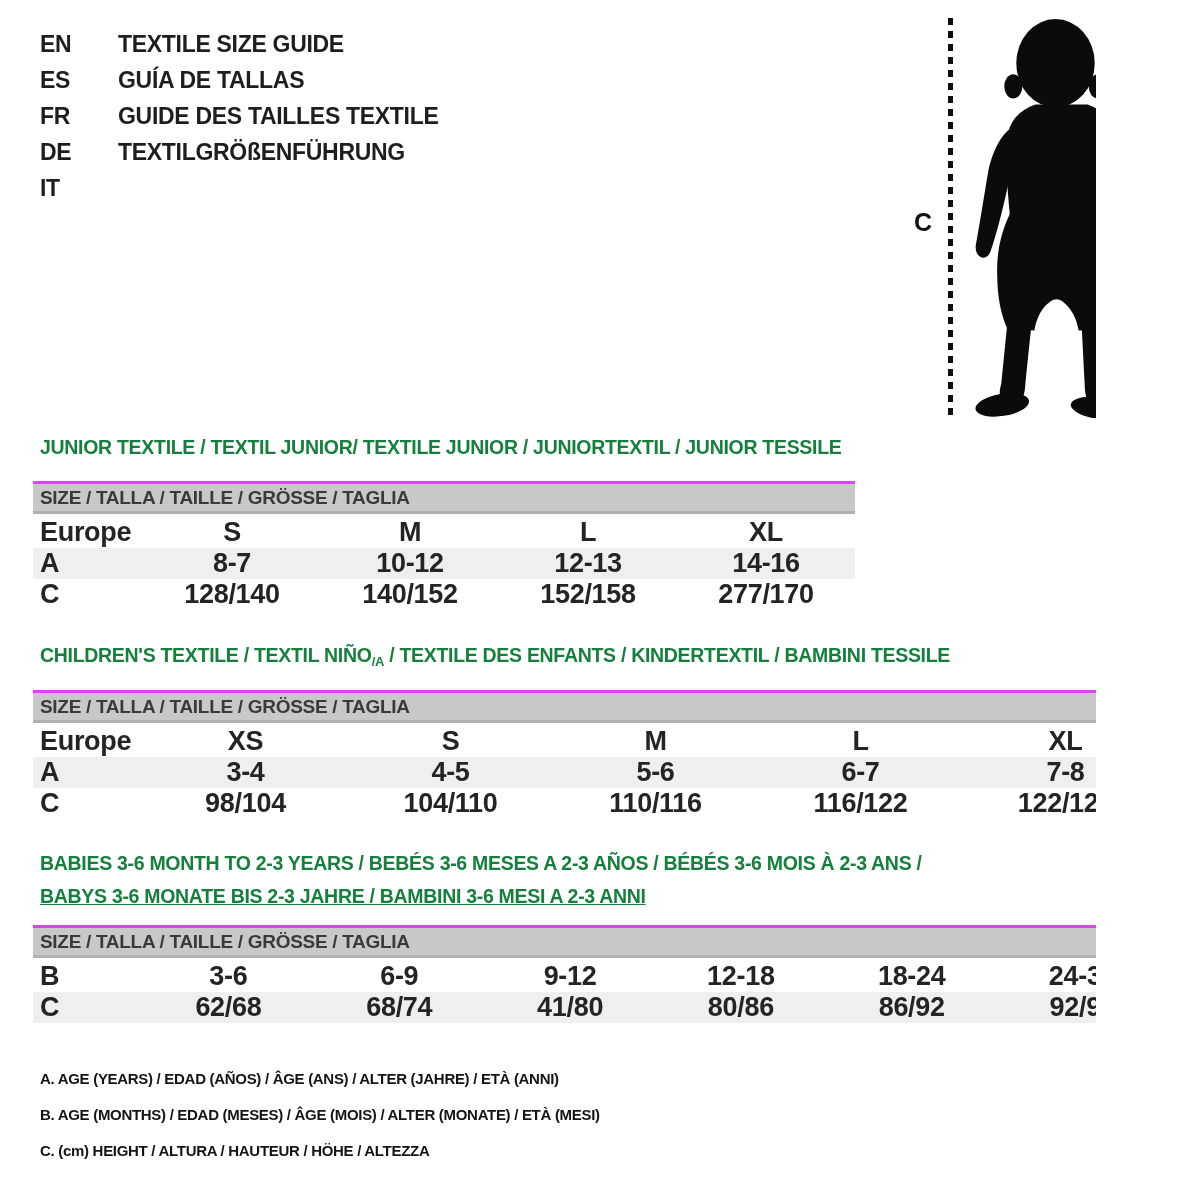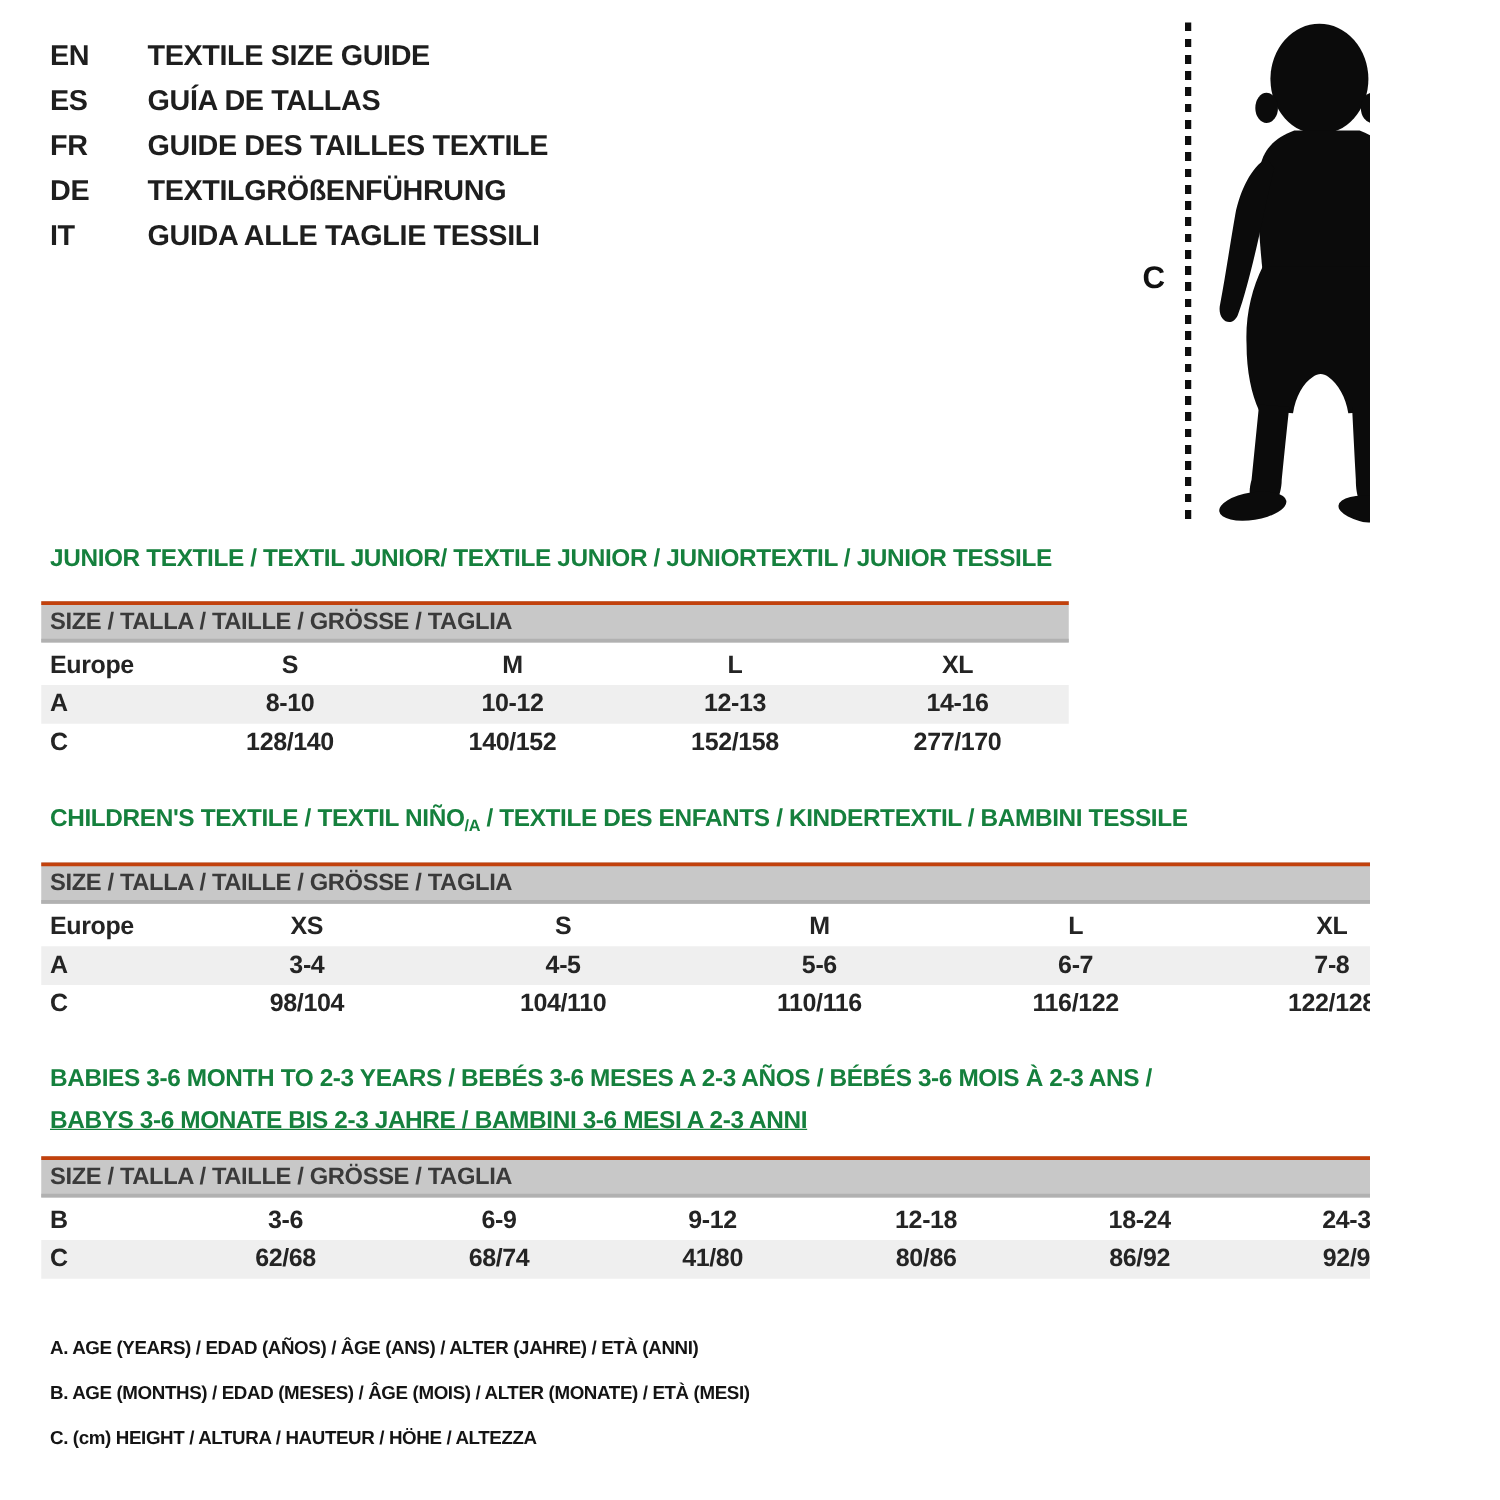--- a/index.html
+++ b/index.html
@@ -24,24 +24,24 @@
   #junior-title{top:434px;}
   #children-title{top:642px;}
   #babies-title1{top:850px;}
   #babies-title2{top:883px;text-decoration:underline;}
   
   .stable{position:absolute;left:33px;}
   #junior-table{top:481px;width:822px;}
   #children-table{top:690px;width:1135px;}
   #babies-table{top:925px;width:1135px;}
   .thead{height:27px;line-height:27px;background:#c8c8c8;
-    border-top:3px solid #c2410c;border-bottom:3px solid #b1b1b1;
+    border-top:3px solid #d946ef;border-bottom:3px solid #b1b1b1;
     padding-left:7px;font-size:19px;color:#3a3a3a;}
   .tbody{padding-top:3px;}
-  .trow{display:flex;height:31px;line-height:31px;font-size:20px;color:#242424;}
+  .trow{display:flex;height:31px;line-height:31px;font-size:27px;color:#242424;}
   .trow.shaded{background:#efefef;}
   .tlabel{width:110px;padding-left:7px;box-sizing:border-box;}
   .tcell{flex:1;text-align:center;}
   
   .foot{position:absolute;left:40px;font-size:15px;white-space:nowrap;color:#141414;}
   #foot-0{top:1070px;}
   #foot-1{top:1106px;}
   #foot-2{top:1142px;}
 </style>
 </head>
@@ -61,21 +61,20 @@
     <div class="lang">
       <span class="code">FR</span>
       <span>GUIDE DES TAILLES TEXTILE</span>
     </div>
     <div class="lang">
       <span class="code">DE</span>
       <span>TEXTILGRÖßENFÜHRUNG</span>
     </div>
     <div class="lang">
       <span class="code">IT</span>
-      <span>GUIDA ALLE TAGLIE TESSILI</span>
     </div>
   </div>
 
   <div class="sil-line"></div>
   <div class="sil-c">C</div>
   <svg class="sil-svg" width="178" height="402" viewBox="0 0 175 400" xmlns="http://www.w3.org/2000/svg">
     <g fill="#0b0b0b">
 
       <ellipse cx="92" cy="47" rx="39" ry="44"></ellipse>
       <ellipse cx="50" cy="70" rx="9" ry="12"></ellipse>
@@ -106,21 +105,21 @@
     <div class="tbody">
         <div class="trow">
           <div class="tlabel">Europe</div>
           <div class="tcell">S</div>
           <div class="tcell">M</div>
           <div class="tcell">L</div>
           <div class="tcell">XL</div>
         </div>
         <div class="trow shaded">
           <div class="tlabel">A</div>
-          <div class="tcell">8-10</div>
+          <div class="tcell">8-7</div>
           <div class="tcell">10-12</div>
           <div class="tcell">12-13</div>
           <div class="tcell">14-16</div>
         </div>
         <div class="trow">
           <div class="tlabel">C</div>
           <div class="tcell">128/140</div>
           <div class="tcell">140/152</div>
           <div class="tcell">152/158</div>
           <div class="tcell">277/170</div>

